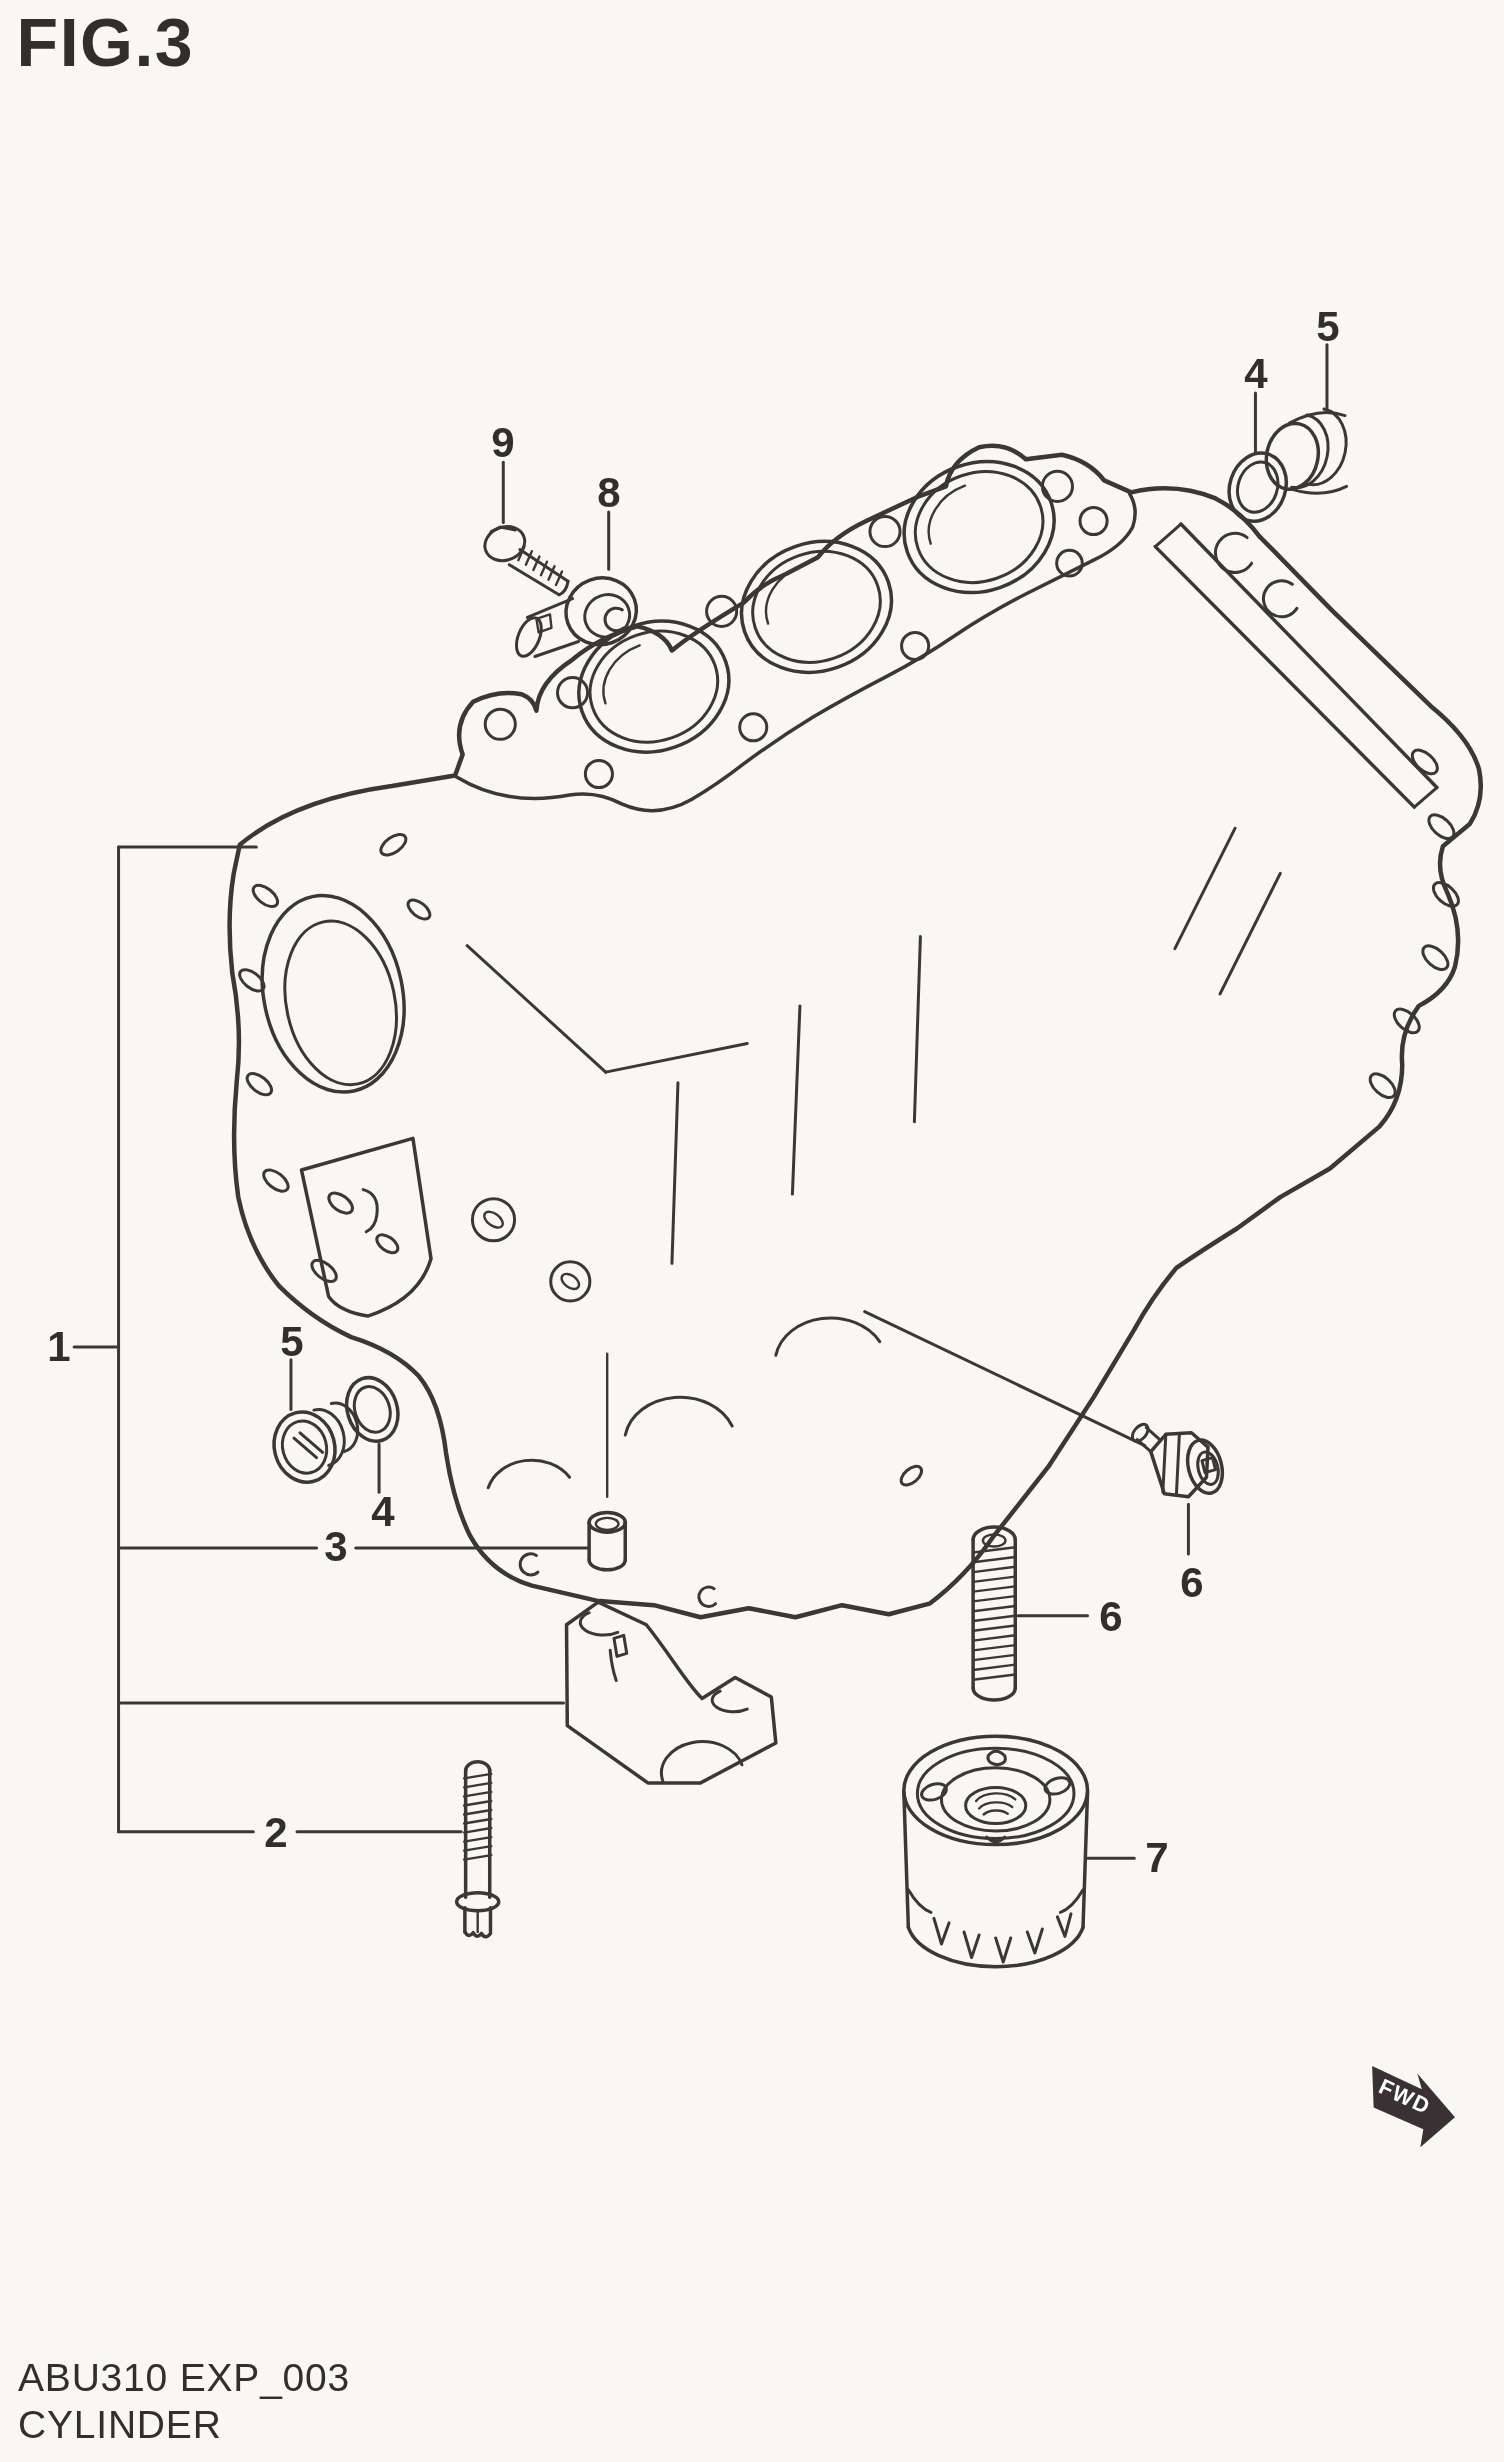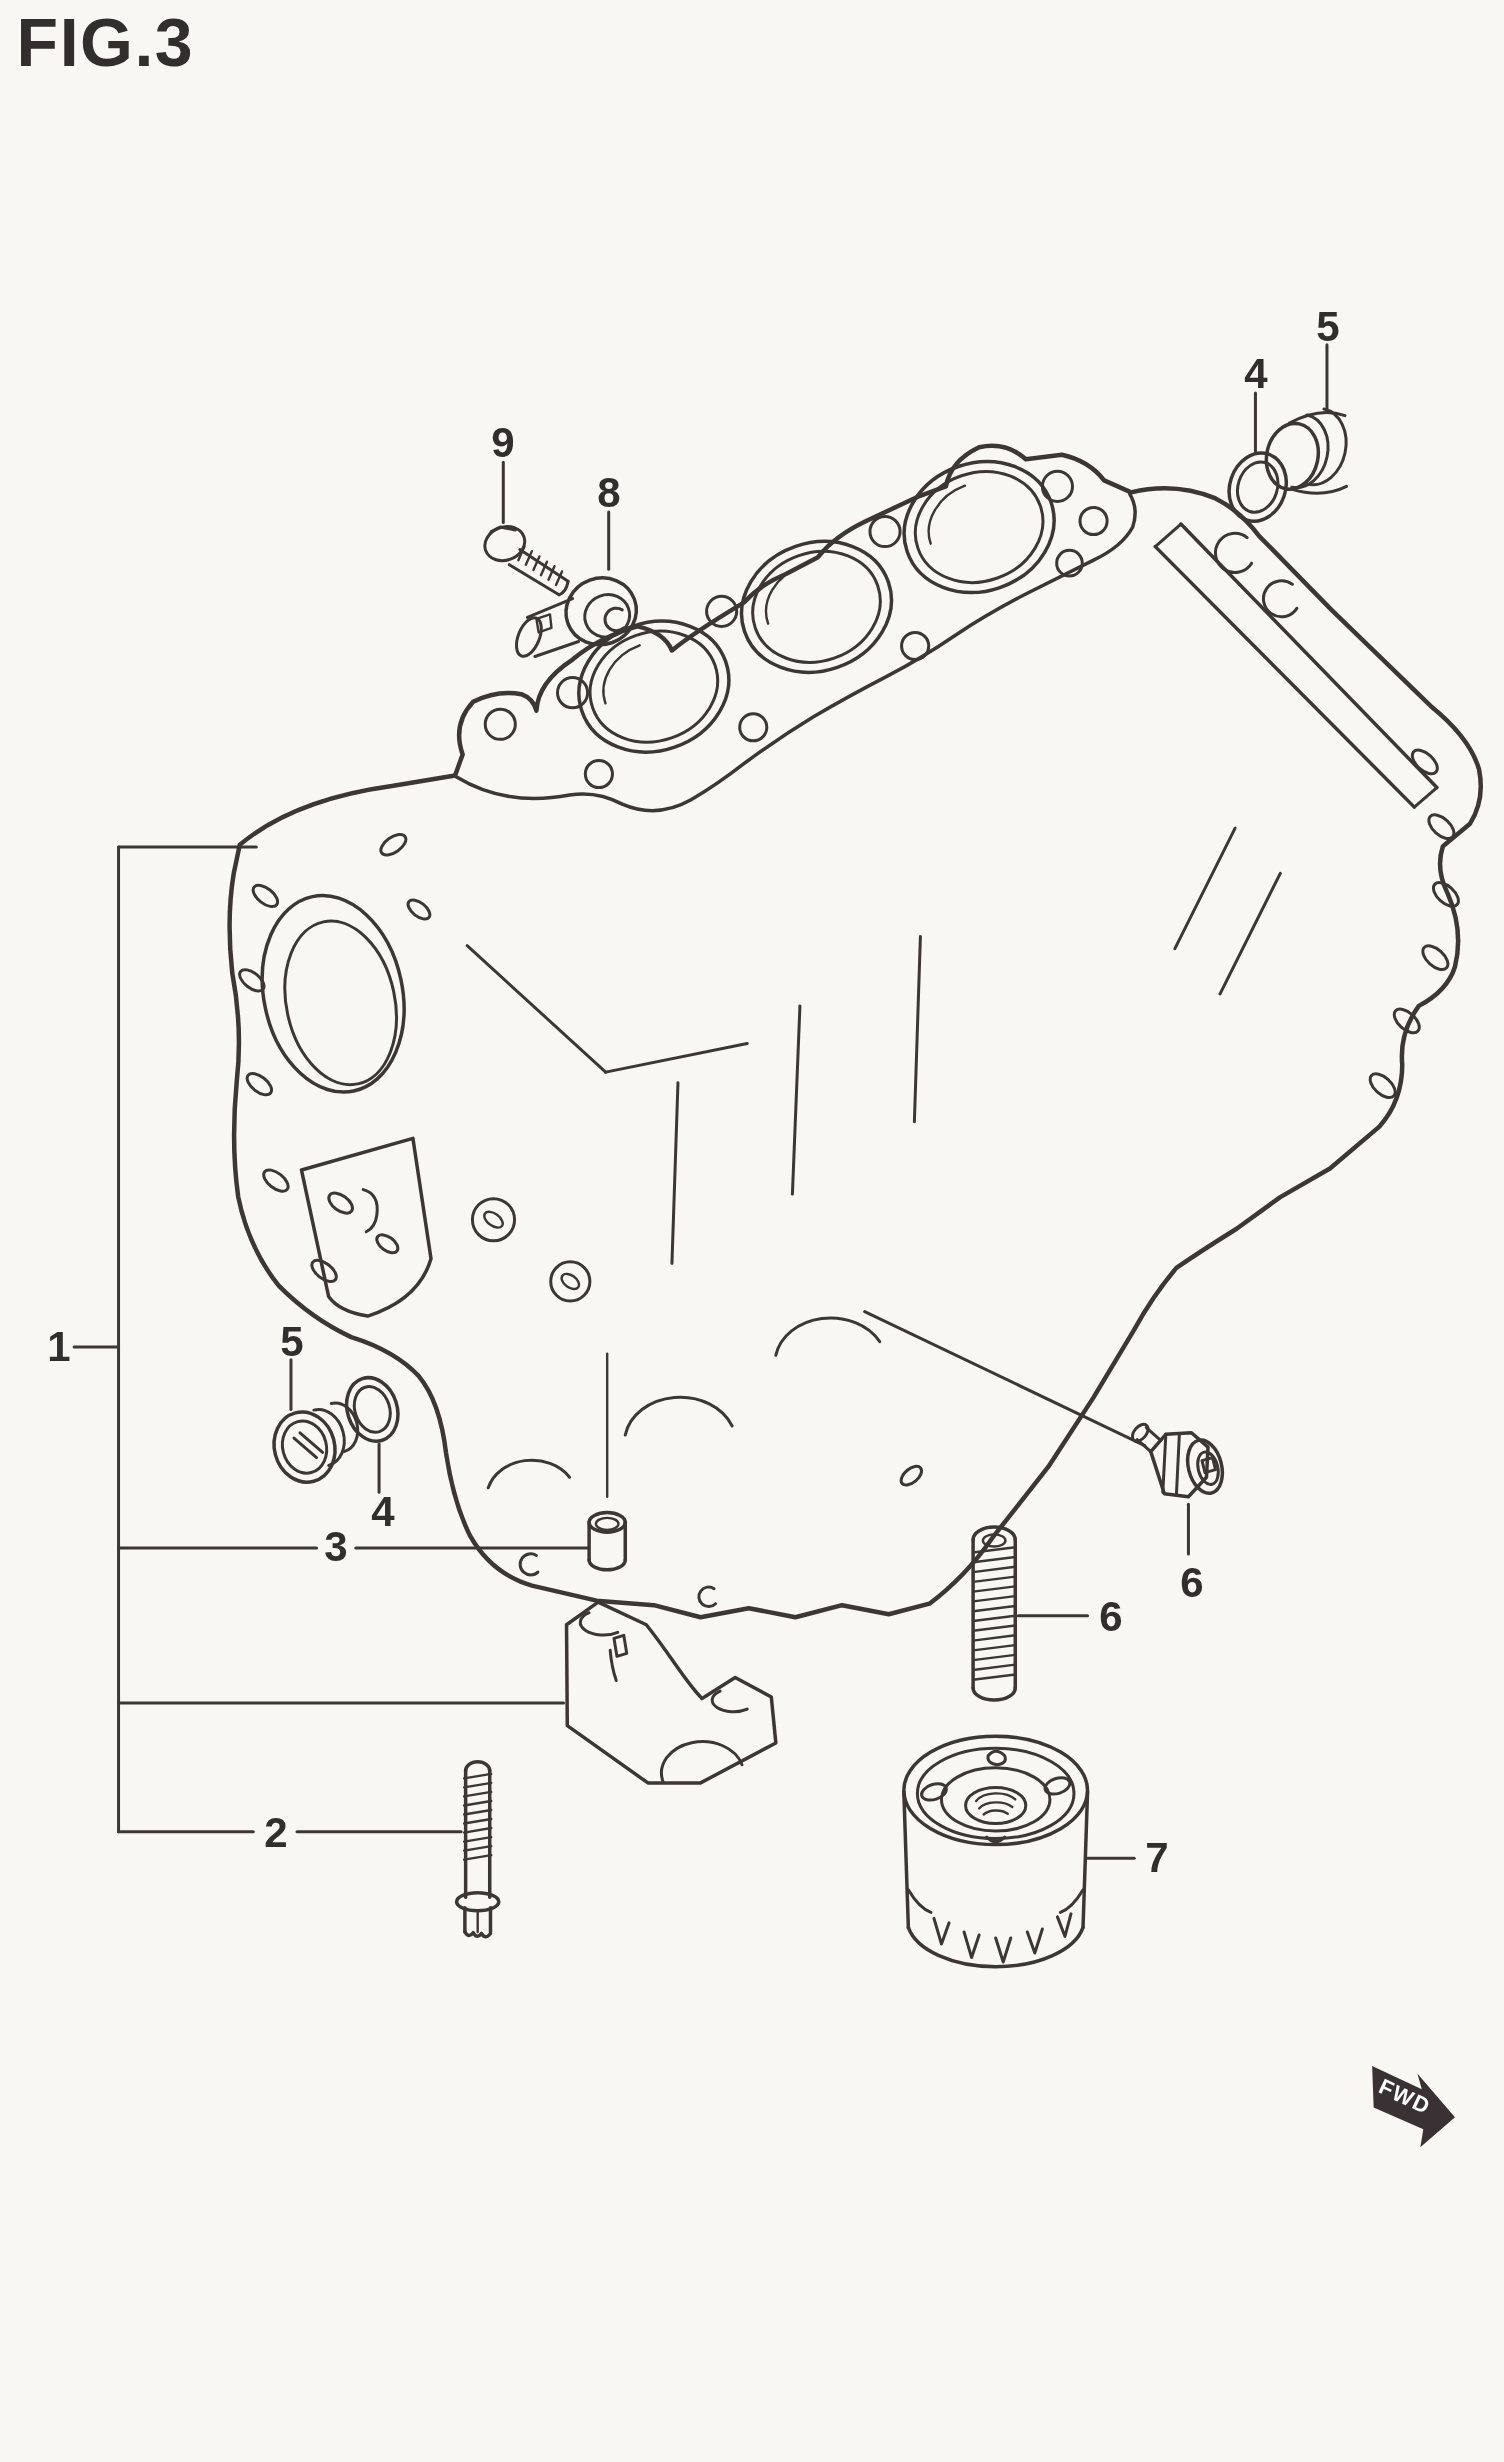--- a/index.html
+++ b/index.html
@@ -288,15 +288,19 @@
 <div class="callout" style="left:1256px;top:374px">4</div>
 <div class="callout" style="left:383px;top:1512px">4</div>
 <div class="callout" style="left:1328px;top:327px">5</div>
 <div class="callout" style="left:292px;top:1342px">5</div>
 <div class="callout" style="left:1111px;top:1617px">6</div>
 <div class="callout" style="left:1157px;top:1858px">7</div>
 <div class="callout" style="left:609px;top:493px">8</div>
 <div class="callout" style="left:503px;top:443px">9</div>
 <div class="callout" style="left:1192px;top:1583px">6</div>
 
-
+<div class="footer">
+  <div>ABU310 EXP_003</div>
+  <div>CYLINDER</div>
 </div>
 
+</div>
+
 
 </body></html>

